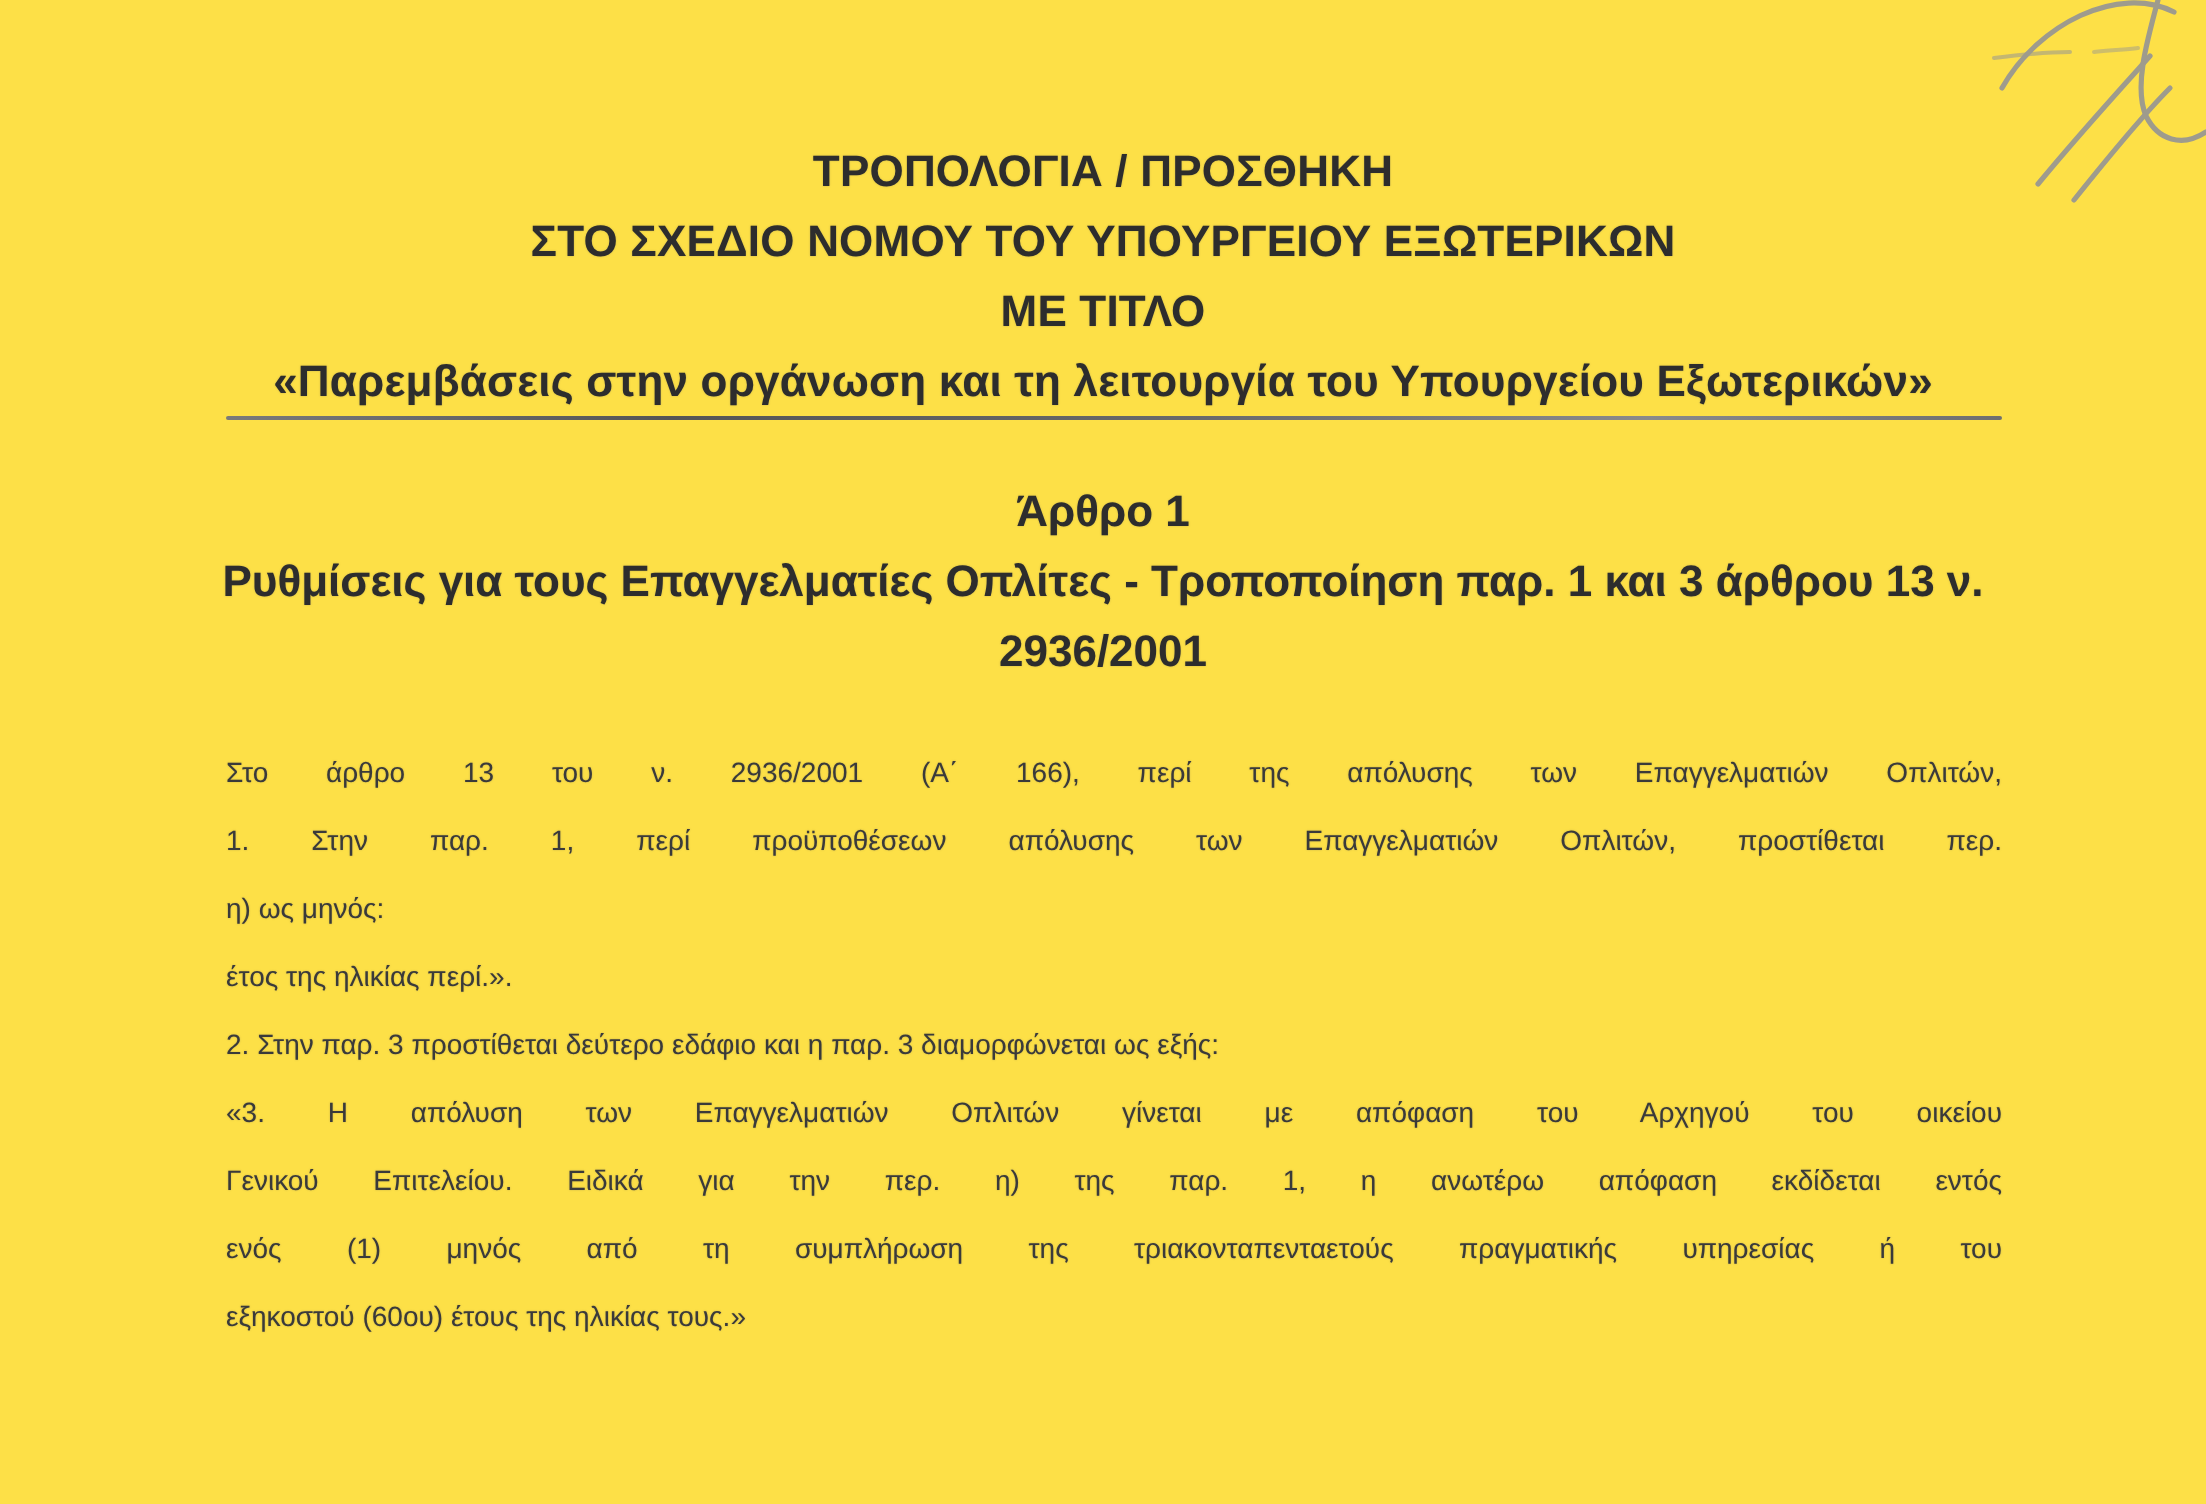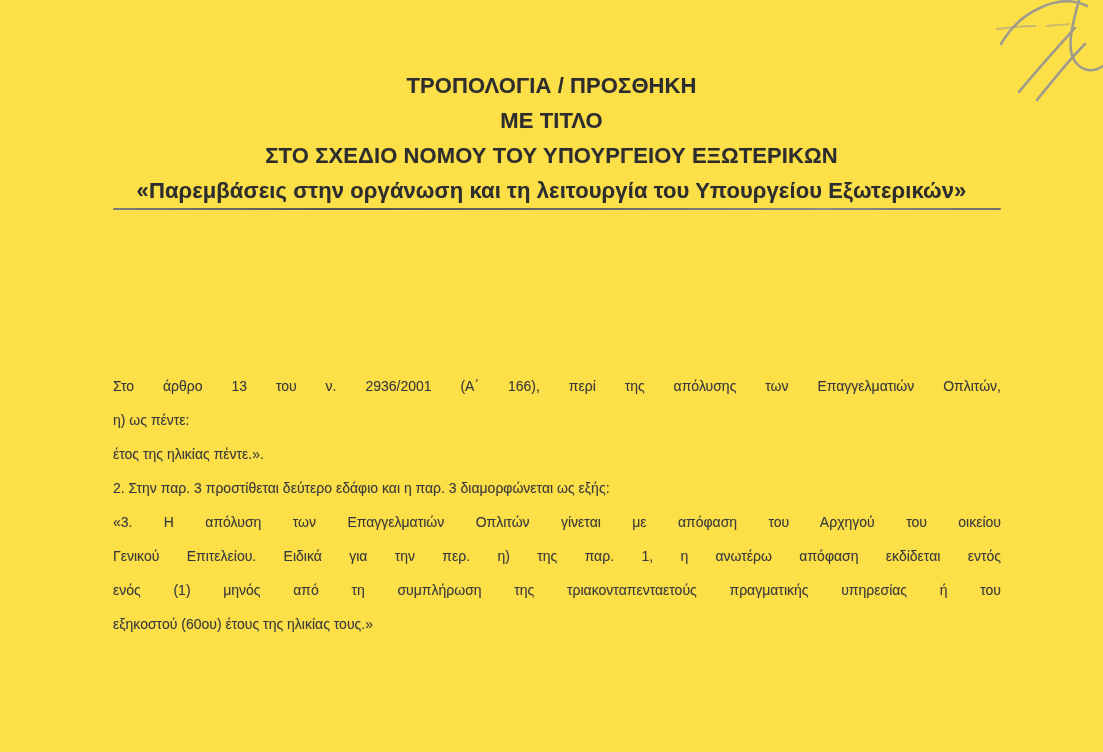--- a/index.html
+++ b/index.html
@@ -78,32 +78,38 @@
   }
   .signature svg { display: block; }
 </style>
 </head>
 <body>
 
 <div class="page">
 
   <div class="header-block txt">
     <div>ΤΡΟΠΟΛΟΓΙΑ / ΠΡΟΣΘΗΚΗ</div>
+    <div>ΣΤΟ ΣΧΕΔΙΟ ΝΟΜΟΥ ΤΟΥ ΥΠΟΥΡΓΕΙΟΥ ΕΞΩΤΕΡΙΚΩΝ</div>
     <div>ΜΕ ΤΙΤΛΟ</div>
-    <div>ΣΤΟ ΣΧΕΔΙΟ ΝΟΜΟΥ ΤΟΥ ΥΠΟΥΡΓΕΙΟΥ ΕΞΩΤΕΡΙΚΩΝ</div>
     <div>«Παρεμβάσεις στην οργάνωση και τη λειτουργία του Υπουργείου Εξωτερικών»</div>
   </div>
 
   <div class="rule"></div>
 
+  <div class="article-block txt">
+    <div>Άρθρο 1</div>
+    <div>Ρυθμίσεις για τους Επαγγελματίες Οπλίτες - Τροποποίηση παρ. 1 και 3 άρθρου 13 ν.</div>
+    <div>2936/2001</div>
+  </div>
 
   <div class="body-block txt">
     <div class="body-line" data-full="true">Στο άρθρο 13 του ν. 2936/2001 (Α΄ 166), περί της απόλυσης των Επαγγελματιών Οπλιτών,</div>
-    <div class="body-line" data-full="false">η) ως πέντε:</div>
-    <div class="body-line" data-full="false">έτος της ηλικίας πέντε.».</div>
+    <div class="body-line" data-full="true">1. Στην παρ. 1, περί προϋποθέσεων απόλυσης των Επαγγελματιών Οπλιτών, προστίθεται περ.</div>
+    <div class="body-line" data-full="false">η) ως μηνός:</div>
+    <div class="body-line" data-full="false">έτος της ηλικίας περί.».</div>
     <div class="body-line" data-full="false">2. Στην παρ. 3 προστίθεται δεύτερο εδάφιο και η παρ. 3 διαμορφώνεται ως εξής:</div>
     <div class="body-line" data-full="true">«3. Η απόλυση των Επαγγελματιών Οπλιτών γίνεται με απόφαση του Αρχηγού του οικείου</div>
     <div class="body-line" data-full="true">Γενικού Επιτελείου. Ειδικά για την περ. η) της παρ. 1, η ανωτέρω απόφαση εκδίδεται εντός</div>
     <div class="body-line" data-full="true">ενός (1) μηνός από τη συμπλήρωση της τριακονταπενταετούς πραγματικής υπηρεσίας ή του</div>
     <div class="body-line" data-full="false">εξηκοστού (60ου) έτους της ηλικίας τους.»</div>
   </div>
 
   <div class="signature">
     <svg width="112" height="108" viewBox="0 0 112 108" fill="none" xmlns="http://www.w3.org/2000/svg">
       <g stroke="#8e909a" stroke-width="2.6" stroke-linecap="round" fill="none" opacity="0.85">

